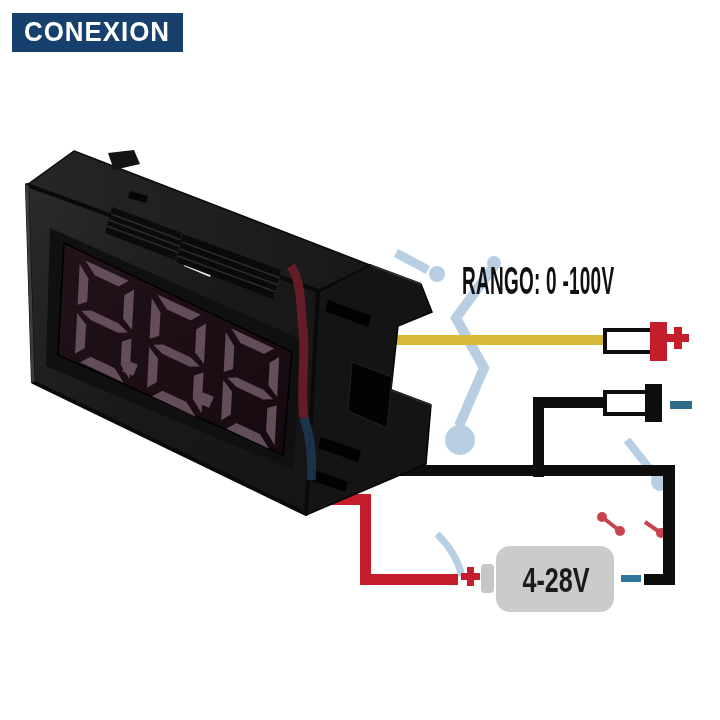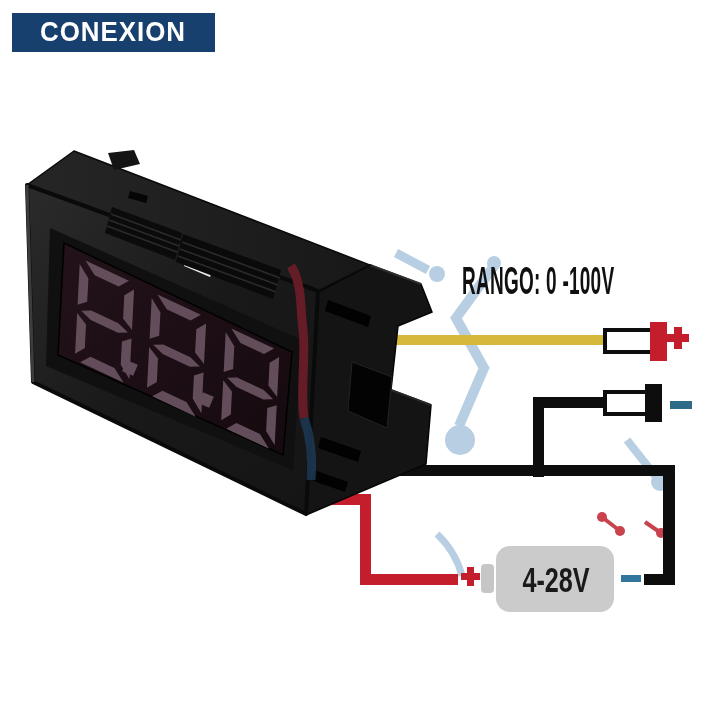--- a/index.html
+++ b/index.html
@@ -1,19 +1,19 @@
 <!DOCTYPE html>
 <html><head>
 <meta charset="utf-8">
 <style>
   html,body{margin:0;padding:0;}
   body{width:720px;height:720px;position:relative;background:#ffffff;overflow:hidden;
        font-family:"Liberation Sans", sans-serif;}
   .stage{position:absolute;inset:0;}
-  .logo{position:absolute;left:12px;top:13px;width:203px;height:39px;
+  .logo{position:absolute;left:12px;top:13px;width:171px;height:39px;
         background:#17406e;display:flex;align-items:center;justify-content:center;}
   .logo span{color:#ffffff;font-weight:bold;font-size:27px;letter-spacing:1px;
              transform:scaleX(.96);white-space:nowrap;}
   svg text.range{font-weight:bold;font-size:38px;fill:#101010;letter-spacing:.5px;}
   svg text.batt{font-weight:bold;font-size:36px;fill:#1a1a1a;}
 </style>
 </head>
 <body>
 
 <div class="stage">

